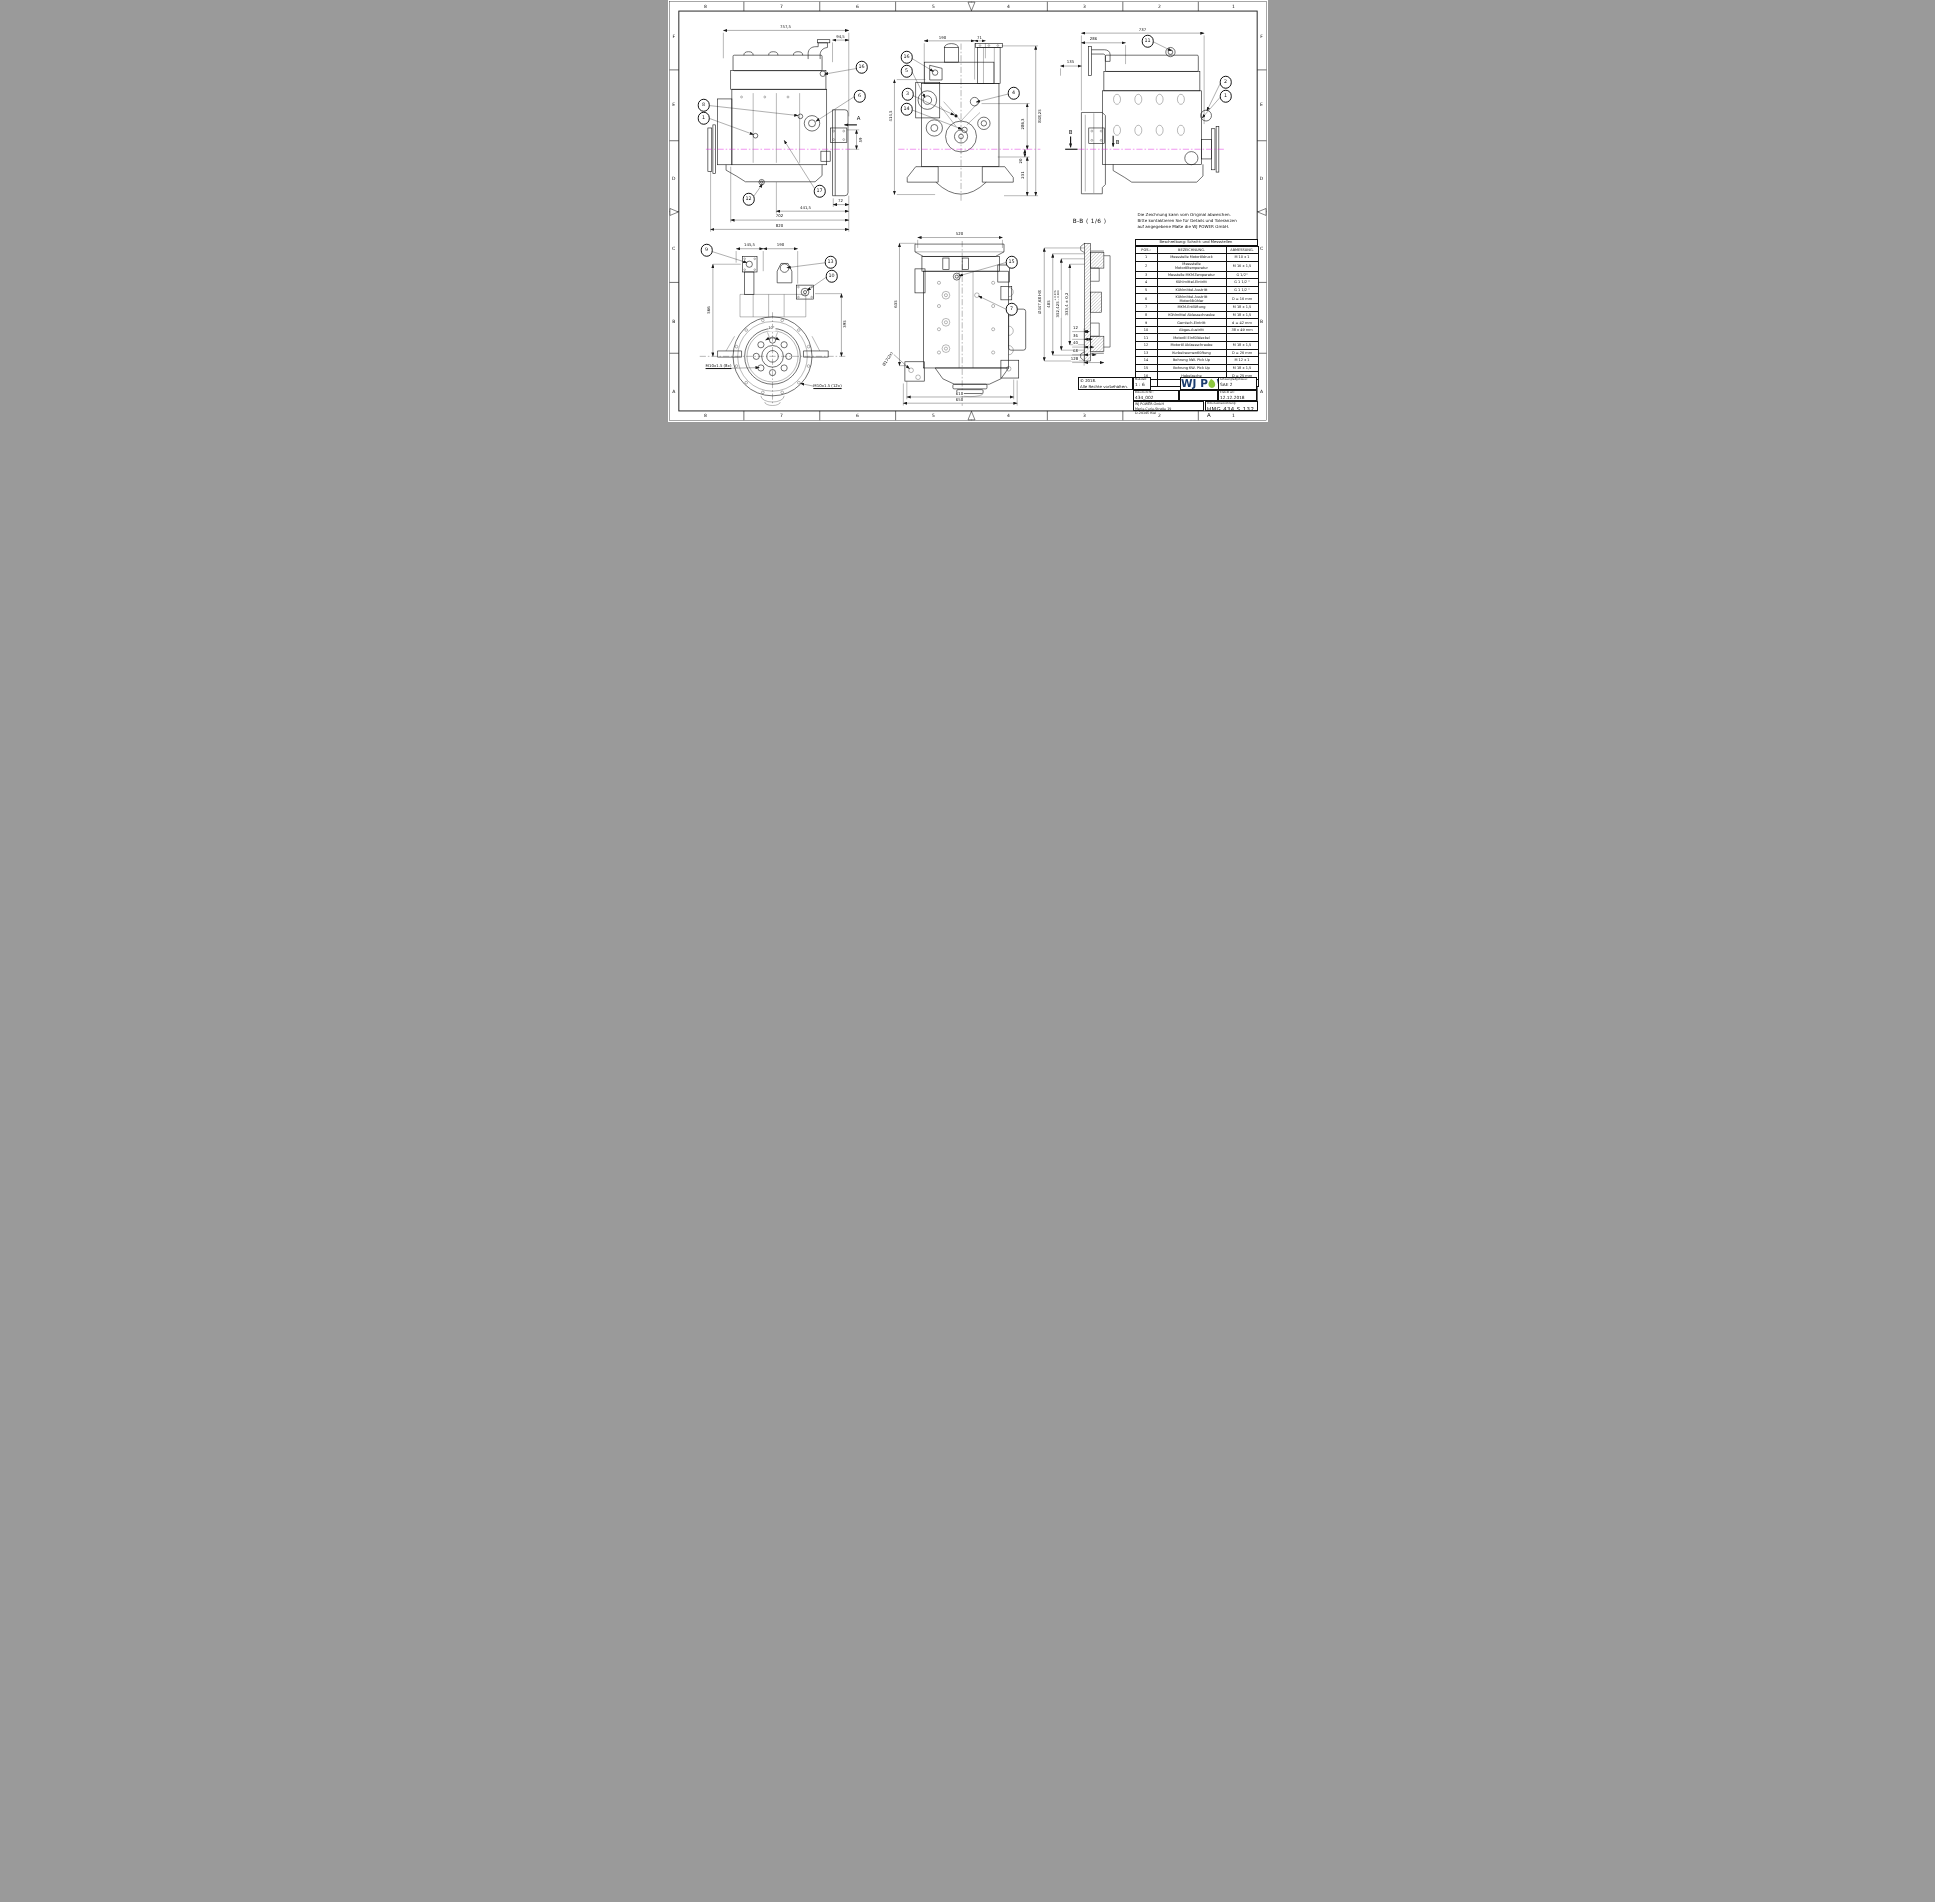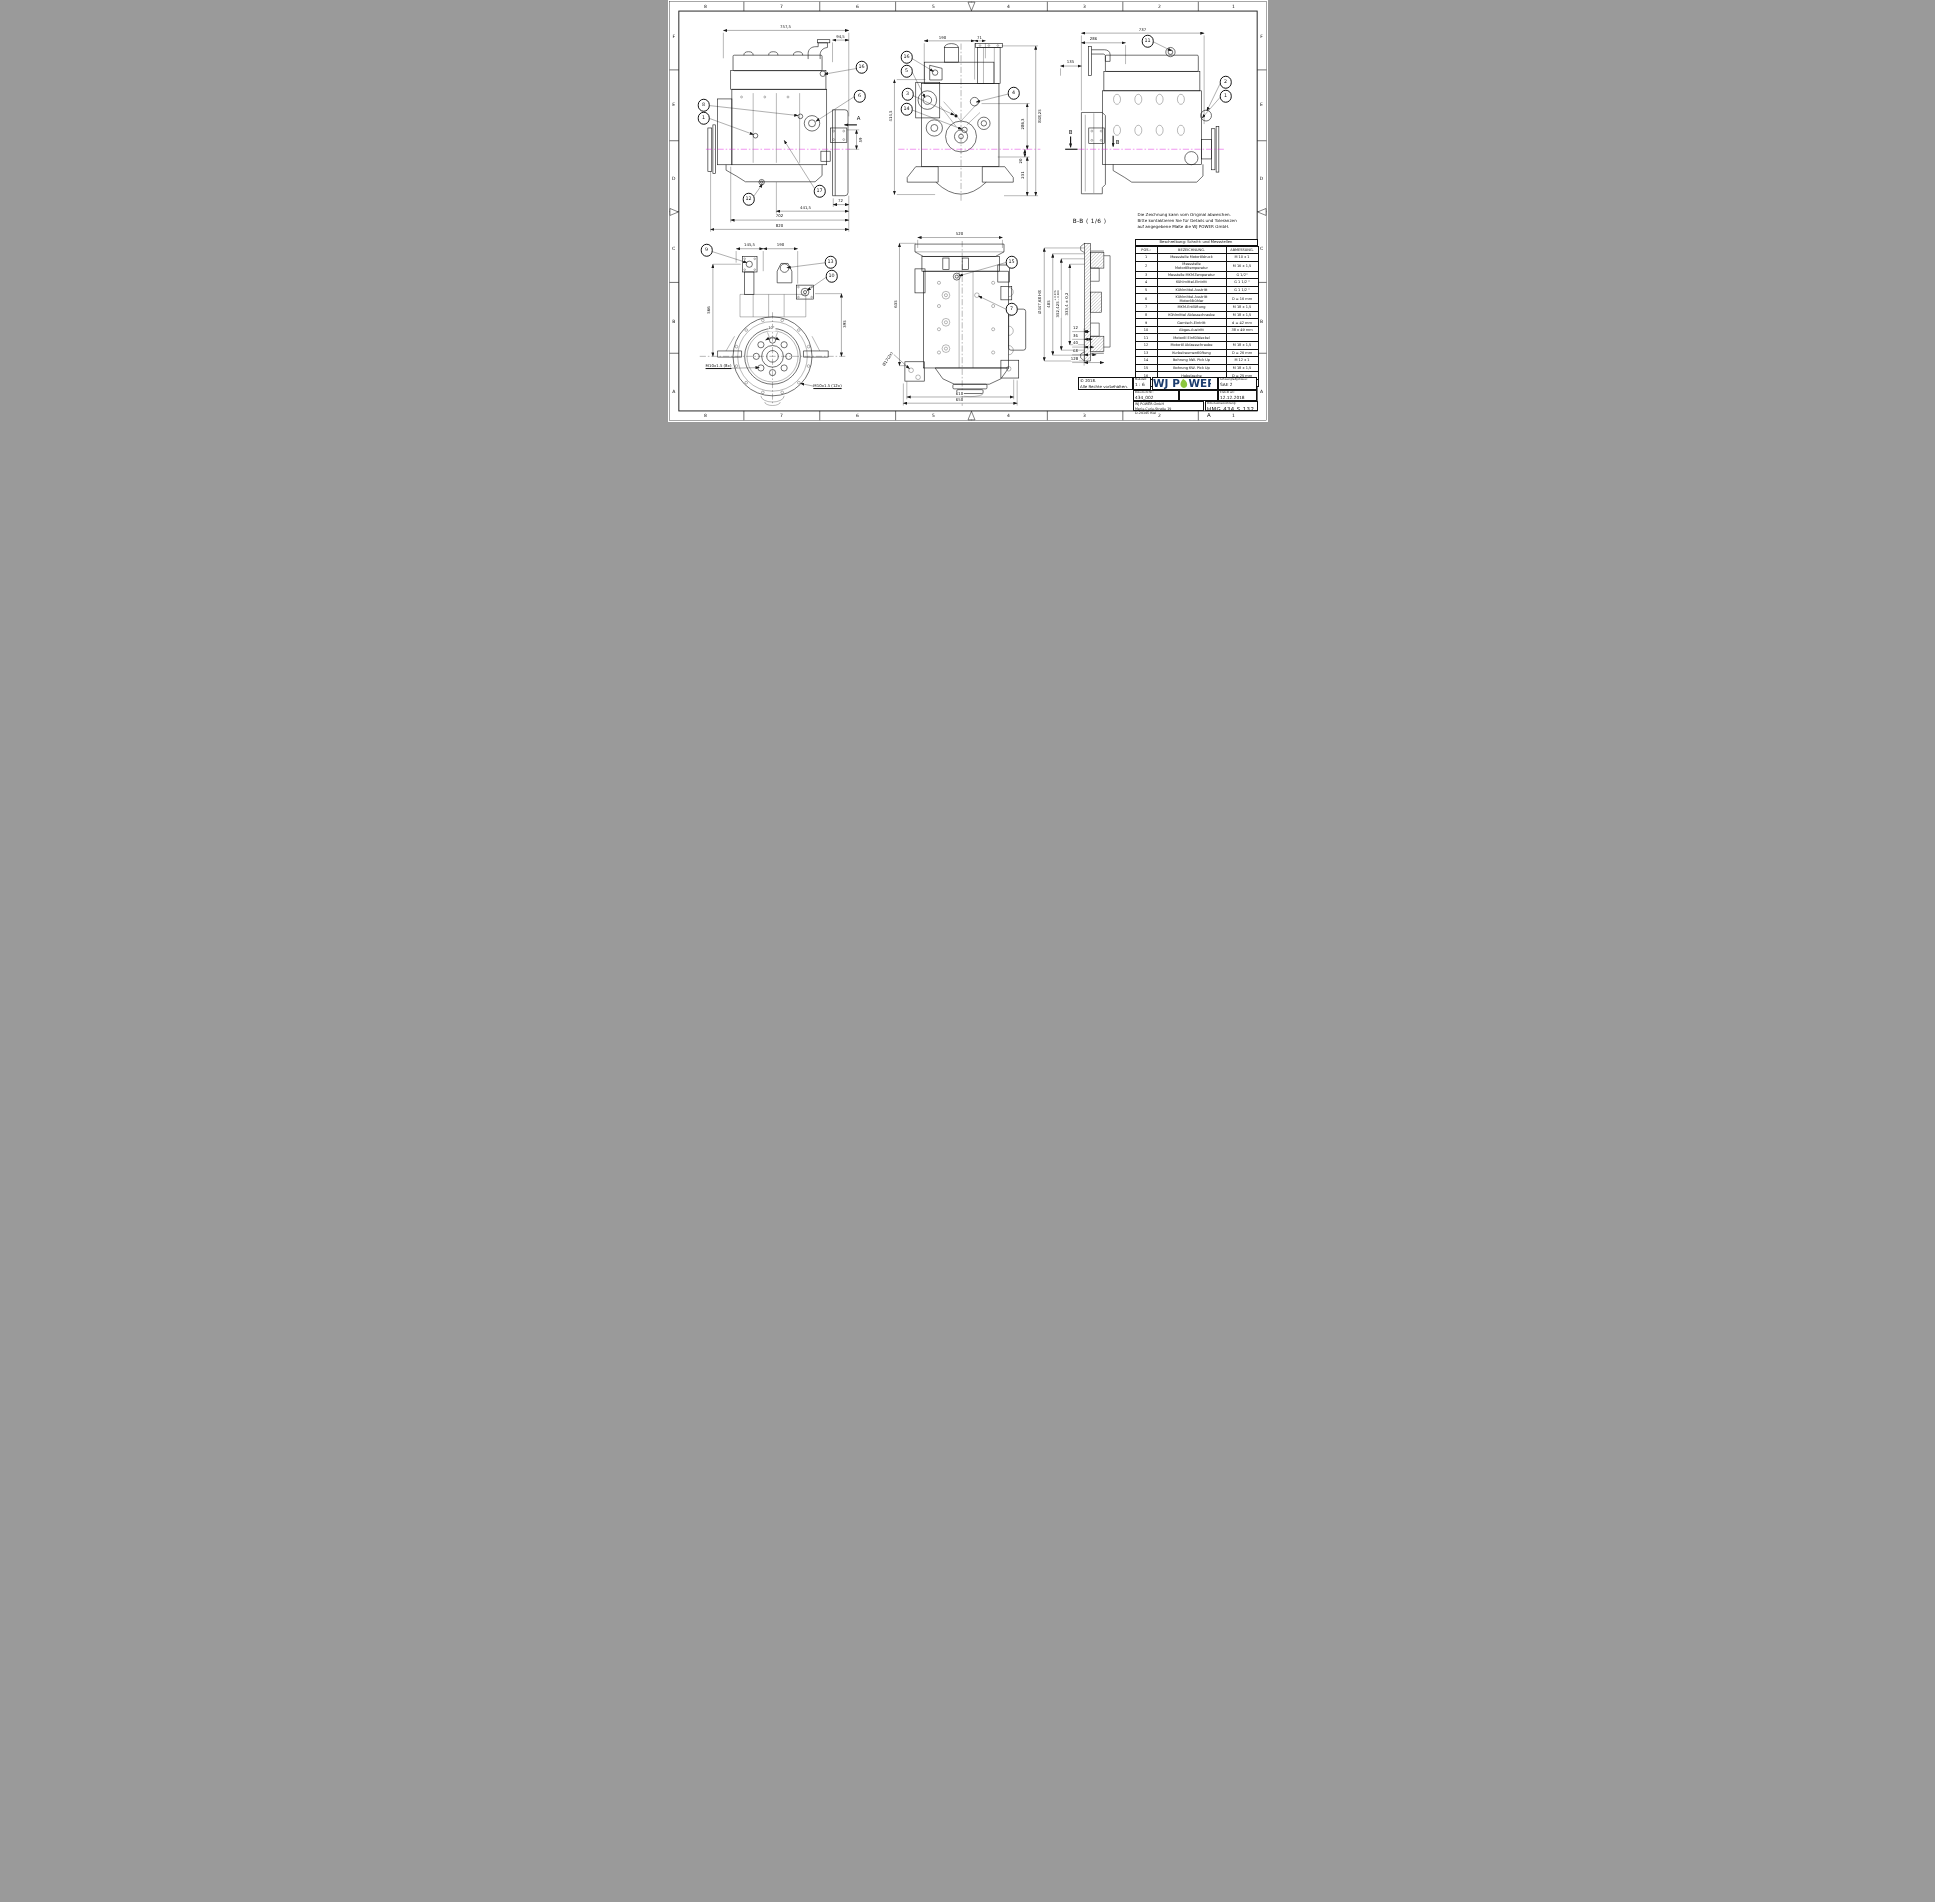--- a/index.html
+++ b/index.html
@@ -696,21 +696,21 @@
 </table>
 
 <div>
   <div class="tb-cell tb-copy" style="left:410px;top:377px;width:55px;height:13px">
     <span>© 2018.</span><br><span>Alle Rechte vorbehalten.</span>
   </div>
   <div class="tb-cell" style="left:465px;top:377px;width:18.6px;height:13px">
     <span class="tb-lab">Maßstab:</span>
     <span class="tb-val">1 : 6</span>
   </div>
-  <div class="tb-cell" style="left:484px;top:377px;width:66px;height:13px">
+  <div class="tb-cell" style="left:512px;top:377px;width:66px;height:13px">
     <div class="logo">
       <svg width="58" height="11" viewBox="0 0 150 28">
         <text x="0" y="24" font-family="DejaVu Sans, sans-serif" font-size="27" font-weight="bold" fill="#1c3d6e">WJ</text>
         <text x="50" y="24" font-family="DejaVu Sans, sans-serif" font-size="27" font-weight="bold" fill="#1c3d6e">P</text>
         <path d="M78,2 C71,10 69,17 73,22 C76,26.5 84,26.5 87,22 C91,16 87,8 78,2 Z" fill="#8cc63e"></path>
         <text x="92" y="24" font-family="DejaVu Sans, sans-serif" font-size="27" font-weight="bold" fill="#1c3d6e">WER</text>
       </svg>
     </div>
   </div>
   <div class="tb-cell" style="left:550px;top:377px;width:39px;height:13px">

